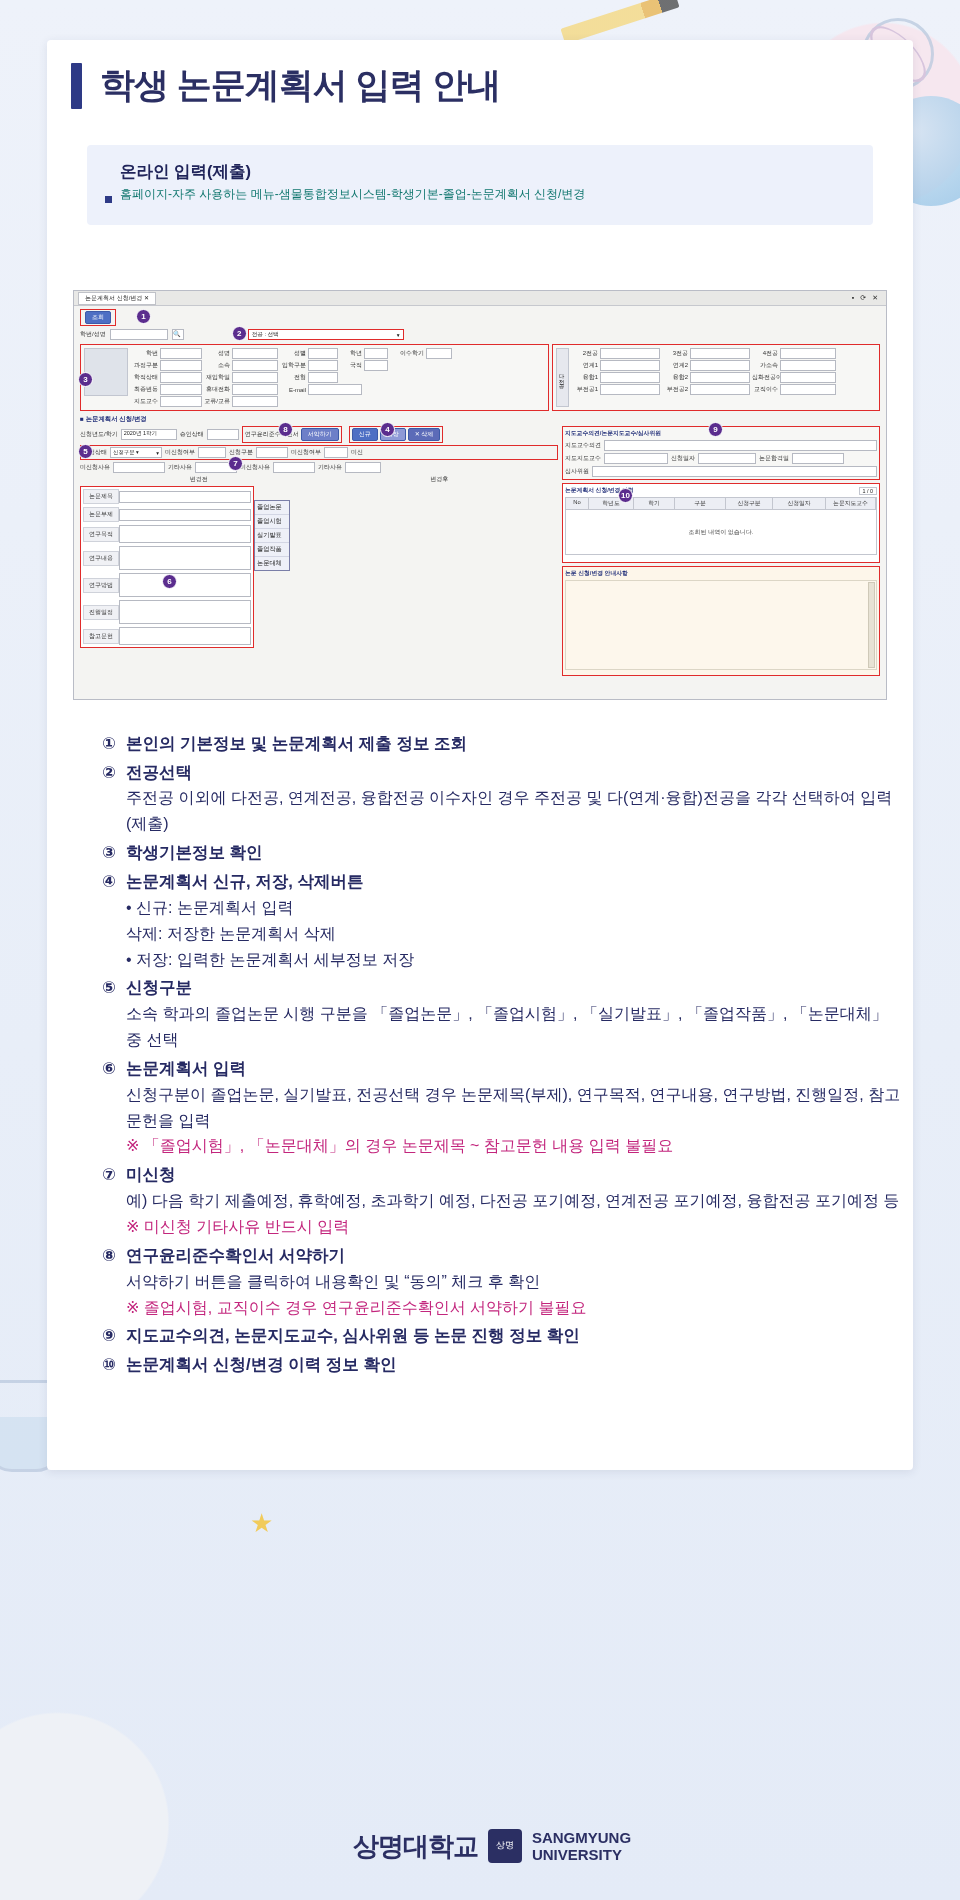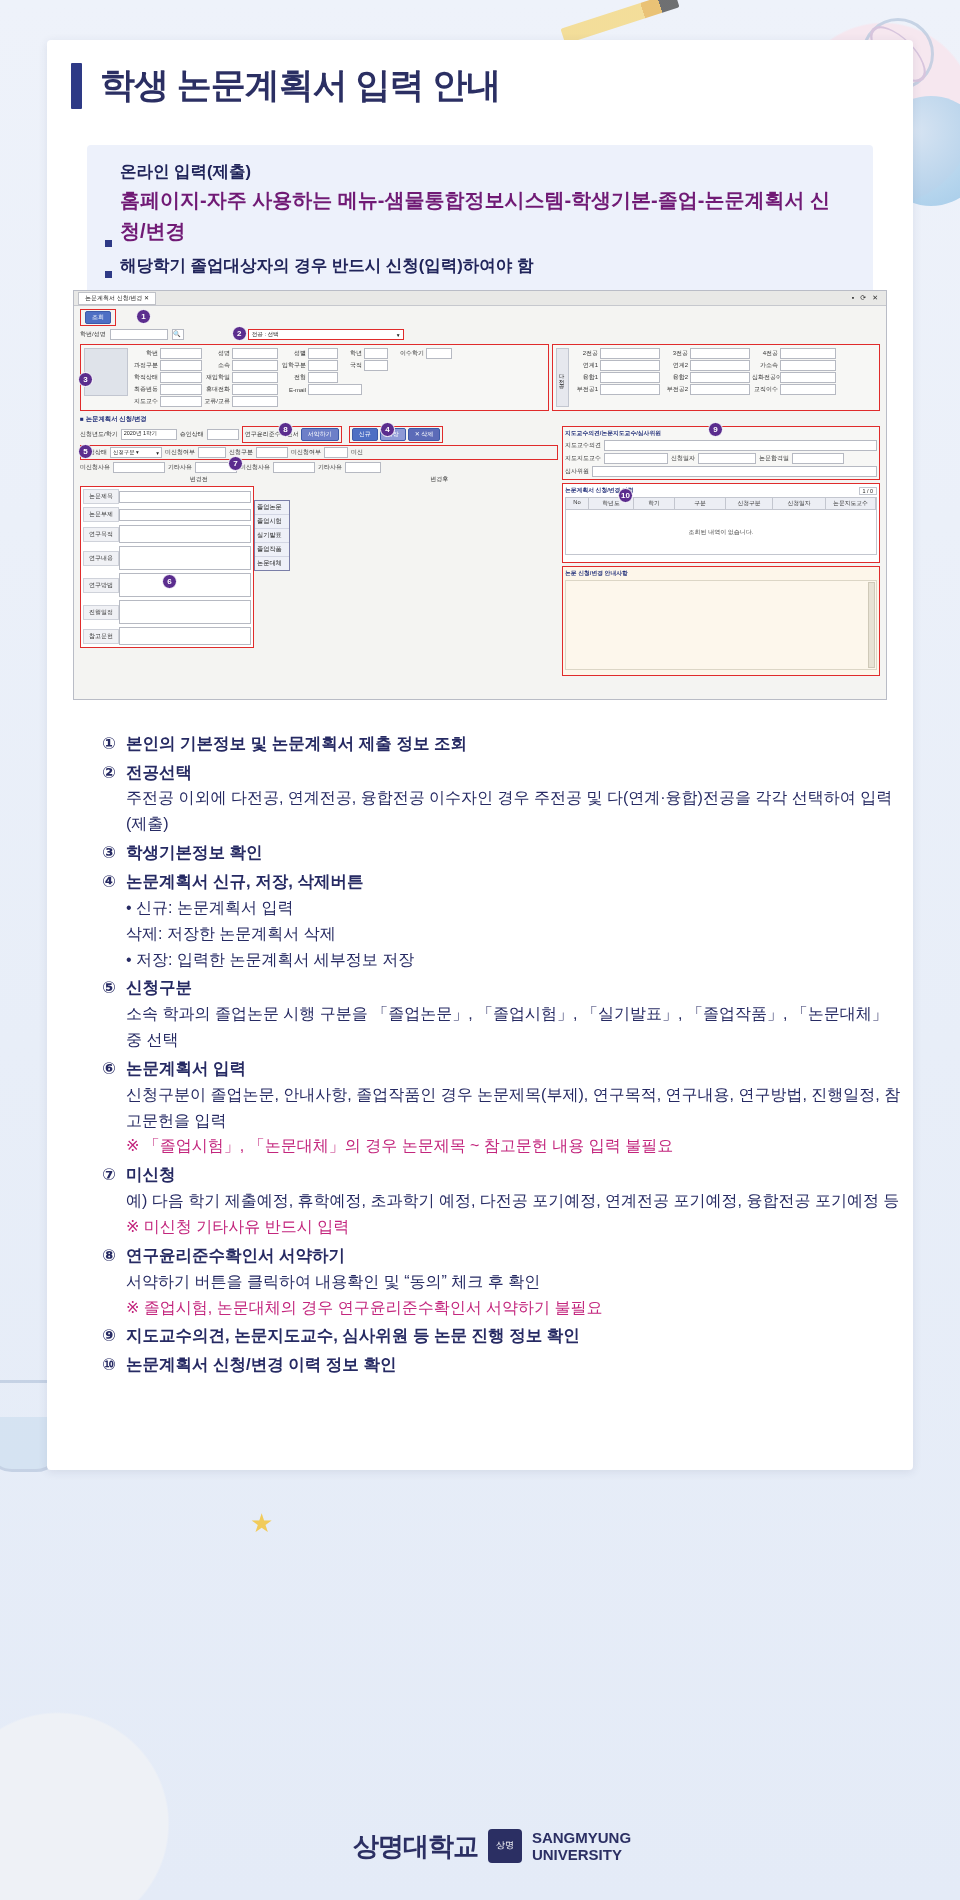--- a/index.html
+++ b/index.html
@@ -43,21 +43,21 @@
     padding:14px 18px 16px 18px;
     box-sizing:border-box;
   }
   .intro .li{
     display:flex;align-items:flex-end;margin-bottom:6px;
   }
   .intro .sq{
     width:7px;height:7px;background:#2e3a86;margin:9px 8px 0 0;flex:none;
   }
   .intro .txt{font-size:16.5px;color:#20245a;font-weight:bold;line-height:1.55;}
-  .intro .sub{font-size:20px;color:#701a75;font-weight:bold;line-height:1.55;padding-left:15px;}
+  .intro .sub{font-size:12px;color:#0f766e;font-weight:normal;line-height:1.55;padding-left:15px;}
   
   .shot{
     position:absolute;left:26px;top:250px;width:814px;height:410px;
     background:#f4f4f2;border:1px solid #b9bcc6;box-sizing:border-box;
     font-size:6.2px;color:#222;
   }
   .shot .tabbar{
     height:14px;background:#e8e8e6;border-bottom:1px solid #c6c8ce;
     display:flex;align-items:center;padding:0 4px;justify-content:space-between;
   }
@@ -161,24 +161,20 @@
     <div class="title-text">학생 논문계획서 입력 안내</div>
   </div>
 
   <div class="intro">
     <div class="li">
       <div class="sq"></div>
       <div>
         <div class="txt">온라인 입력(제출)</div>
         <div class="sub" style="padding-left:0;">홈페이지-자주 사용하는 메뉴-샘물통합정보시스템-학생기본-졸업-논문계획서 신청/변경</div>
       </div>
-    </div>
-    <div class="li">
-      <div class="sq"></div>
-      <div class="txt">해당학기 졸업대상자의 경우 반드시 신청(입력)하여야 함</div>
     </div>
   </div>
 
   <div class="shot">
 
     <div class="tabbar">
       <div style="display:flex;align-items:center;gap:3px;">
         <div class="tab">
           <span>논문계획서 신청/변경</span>
           <span>✕</span>
@@ -491,40 +487,40 @@
           <span>신청구분</span>
         </div>
       <div class="body">소속 학과의 졸업논문 시행 구분을 「졸업논문」, 「졸업시험」, 「실기발표」, 「졸업작품」, 「논문대체」중 선택</div>
     </div>
 
     <div class="item">
       <div class="head">
           <span class="n">⑥</span>
           <span>논문계획서 입력</span>
         </div>
-      <div class="body">신청구분이 졸업논문, 안내사항, 졸업작품인 경우 논문제목(부제), 연구목적, 연구내용, 연구방법, 진행일정, 참고문헌을 입력</div>
+      <div class="body">신청구분이 졸업논문, 실기발표, 전공선택 경우 논문제목(부제), 연구목적, 연구내용, 연구방법, 진행일정, 참고문헌을 입력</div>
       <div class="body pink indent">※ 「졸업시험」, 「논문대체」의 경우 논문제목 ~ 참고문헌 내용 입력 불필요</div>
     </div>
 
     <div class="item">
       <div class="head">
           <span class="n">⑦</span>
           <span>미신청</span>
         </div>
       <div class="body indent2">예) 다음 학기 제출예정, 휴학예정, 초과학기 예정, 다전공 포기예정, 연계전공 포기예정, 융합전공 포기예정 등</div>
       <div class="body pink">※ 미신청 기타사유 반드시 입력</div>
     </div>
 
     <div class="item">
       <div class="head">
           <span class="n">⑧</span>
           <span>연구윤리준수확인서 서약하기</span>
         </div>
       <div class="body">서약하기 버튼을 클릭하여 내용확인 및 “동의” 체크 후 확인</div>
-      <div class="body pink">※ 졸업시험, 논문대체의 경우 연구윤리준수확인서 서약하기 불필요</div>
+      <div class="body pink">※ 졸업시험, 교직이수 경우 연구윤리준수확인서 서약하기 불필요</div>
     </div>
 
     <div class="item">
       <div class="head">
           <span class="n">⑨</span>
           <span>지도교수의견, 논문지도교수, 심사위원 등 논문 진행 정보 확인</span>
         </div>
     </div>
 
     <div class="item">

